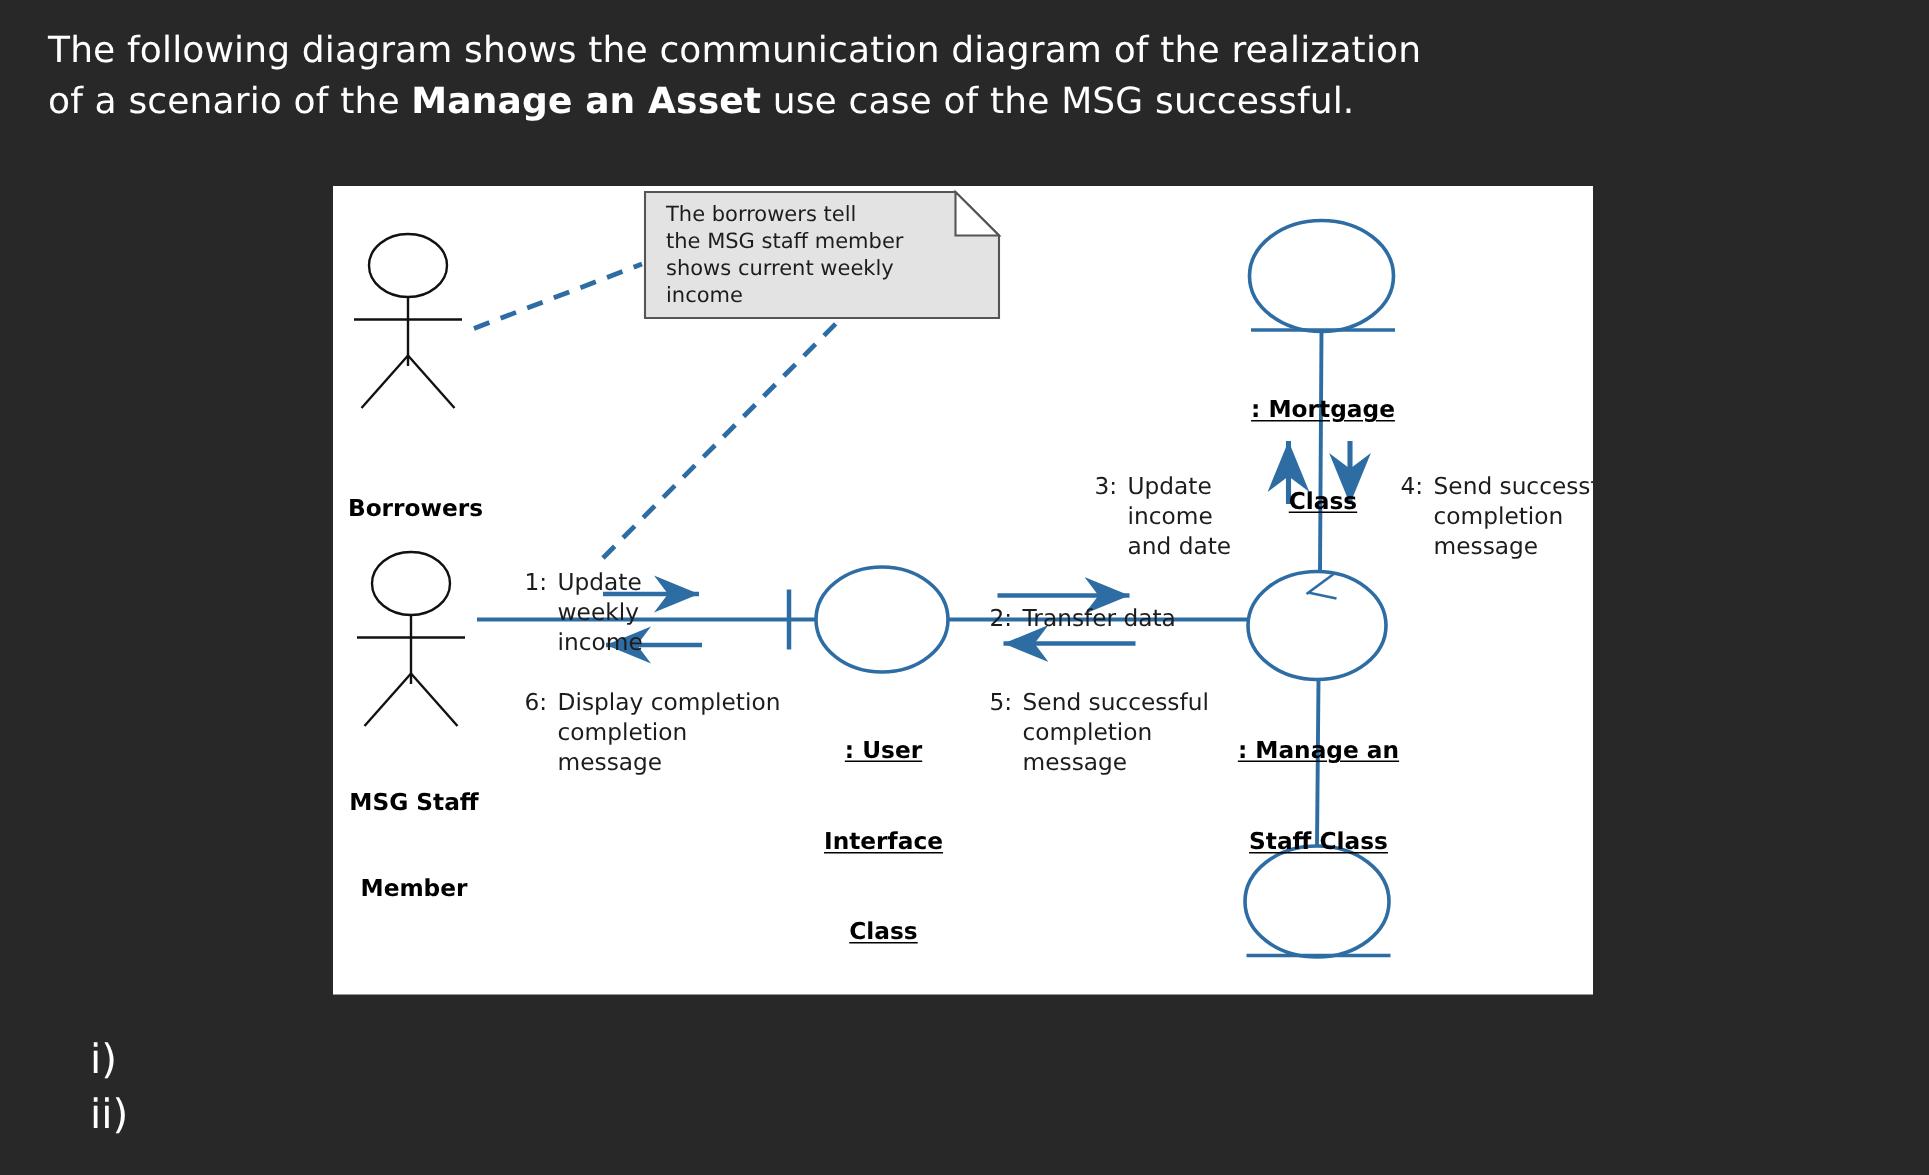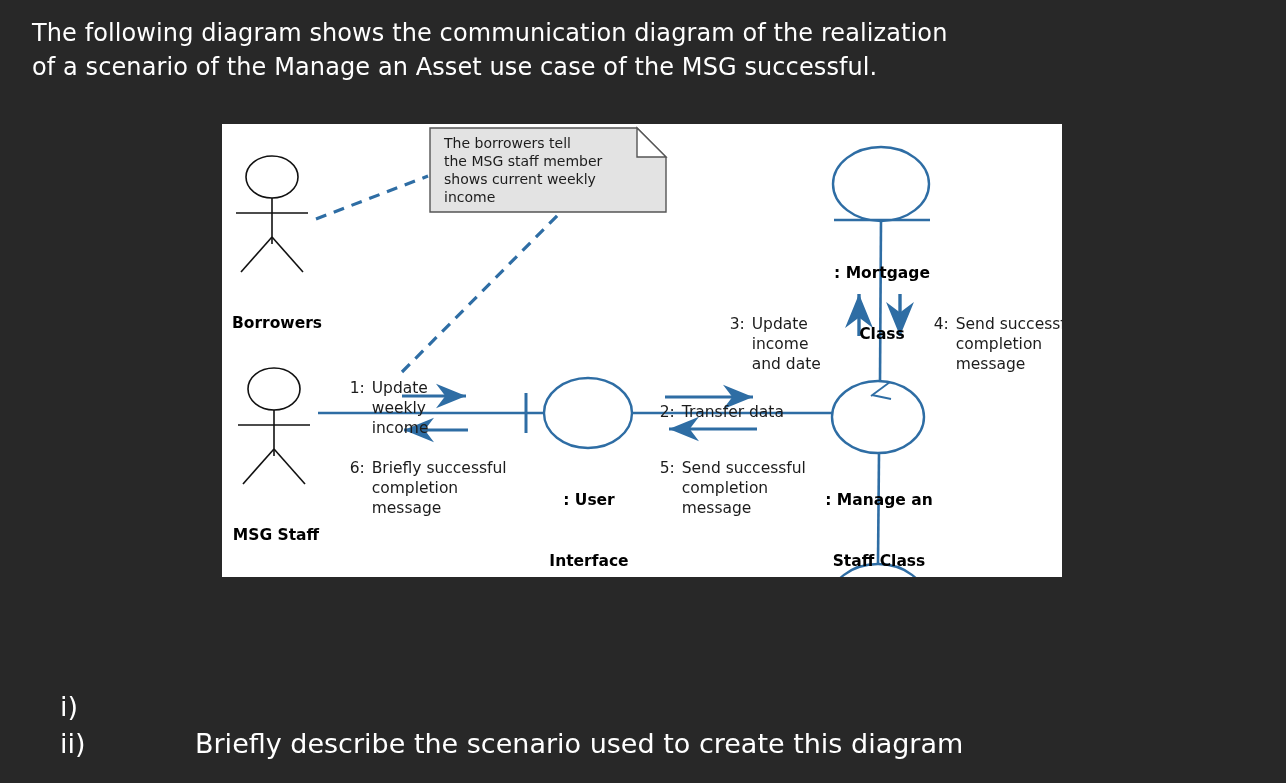--- a/index.html
+++ b/index.html
@@ -20,29 +20,29 @@
     position: absolute;
     left: 32px;
     top: 16px;
     width: 1230px;
     color: #ffffff;
     font-size: 24px;
     line-height: 1.42;
     font-family: "DejaVu Sans", sans-serif;
     letter-spacing: 0.1px;
   }
-  #intro b { font-weight: normal; }
+  #intro b { font-weight: bold; }
 
   
   #diagram-canvas {
     position: absolute;
     left: 222px;
     top: 124px;
     width: 840px;
-    height: 453px;
+    height: 539px;
     background: #ffffff;
     overflow: hidden;
   }
 
   #diagram-svg {
     position: absolute;
     left: 0; top: 0;
     width: 840px;
     height: 539px;
   }
@@ -71,20 +71,21 @@
   }
 
   .obj-name {
     font-size: 15.5px;
     font-weight: bold;
     color: #000000;
     line-height: 1.30;
     text-align: center;
   }
   .obj-name span {
+    text-decoration: underline;
     text-underline-offset: 2px;
   }
 
   
   #note-box {
     position: absolute;
     left: 208px;
     top: 4px;
     width: 236px;
     height: 84px;
@@ -201,21 +202,21 @@
 
   <div id="note-box">
     <div id="note-text">
       <div>The borrowers tell</div>
       <div>the MSG staff member</div>
       <div>shows current weekly</div>
       <div>income</div>
     </div>
   </div>
 
-  <div class="dlabel actor-name" style="left:0px; top:152px; width:110px;">
+  <div class="dlabel actor-name" style="left:0px; top:168px; width:110px;">
     <div>Borrowers</div>
   </div>
 
   <div class="dlabel actor-name" style="left:-2px; top:364px; width:112px;text-align:center;">
     <div>MSG Staff</div>
     <div>Member</div>
   </div>
 
   <div class="dlabel obj-name" style="left:584px; top:99px; width:152px;">
     <div><span>: Mortgage</span></div>
@@ -236,21 +237,21 @@
   <div class="dlabel obj-name" style="left:580px; top:516px; width:156px;">
     
     
   </div>
 
   <div class="dlabel msg" style="left:108px; top:234px;">
     <span class="num">1:</span><span class="body"><div>Update</div><div>weekly</div><div>income</div></span>
   </div>
 
   <div class="dlabel msg" style="left:108px; top:314px;">
-    <span class="num">6:</span><span class="body"><div>Briefly successful</div><div>completion</div><div>message</div></span>
+    <span class="num">6:</span><span class="body"><div>Display completion</div><div>completion</div><div>message</div></span>
   </div>
 
   <div class="dlabel msg" style="left:418px; top:258px;">
     <span class="num">2:</span><span class="body"><div>Transfer data</div></span>
   </div>
 
   <div class="dlabel msg" style="left:418px; top:314px;">
     <span class="num">5:</span><span class="body"><div>Send successful</div><div>completion</div><div>message</div></span>
   </div>
 
@@ -263,15 +264,14 @@
   </div>
 
 </div>
 
 <div id="questions">
   <div class="qrow">
     <div class="qmark">i)</div>
   </div>
   <div class="qrow">
     <div class="qmark">ii)</div>
-    <div class="qtext">Briefly describe the scenario used to create this diagram</div>
   </div>
 </div>
 
 </body></html>

